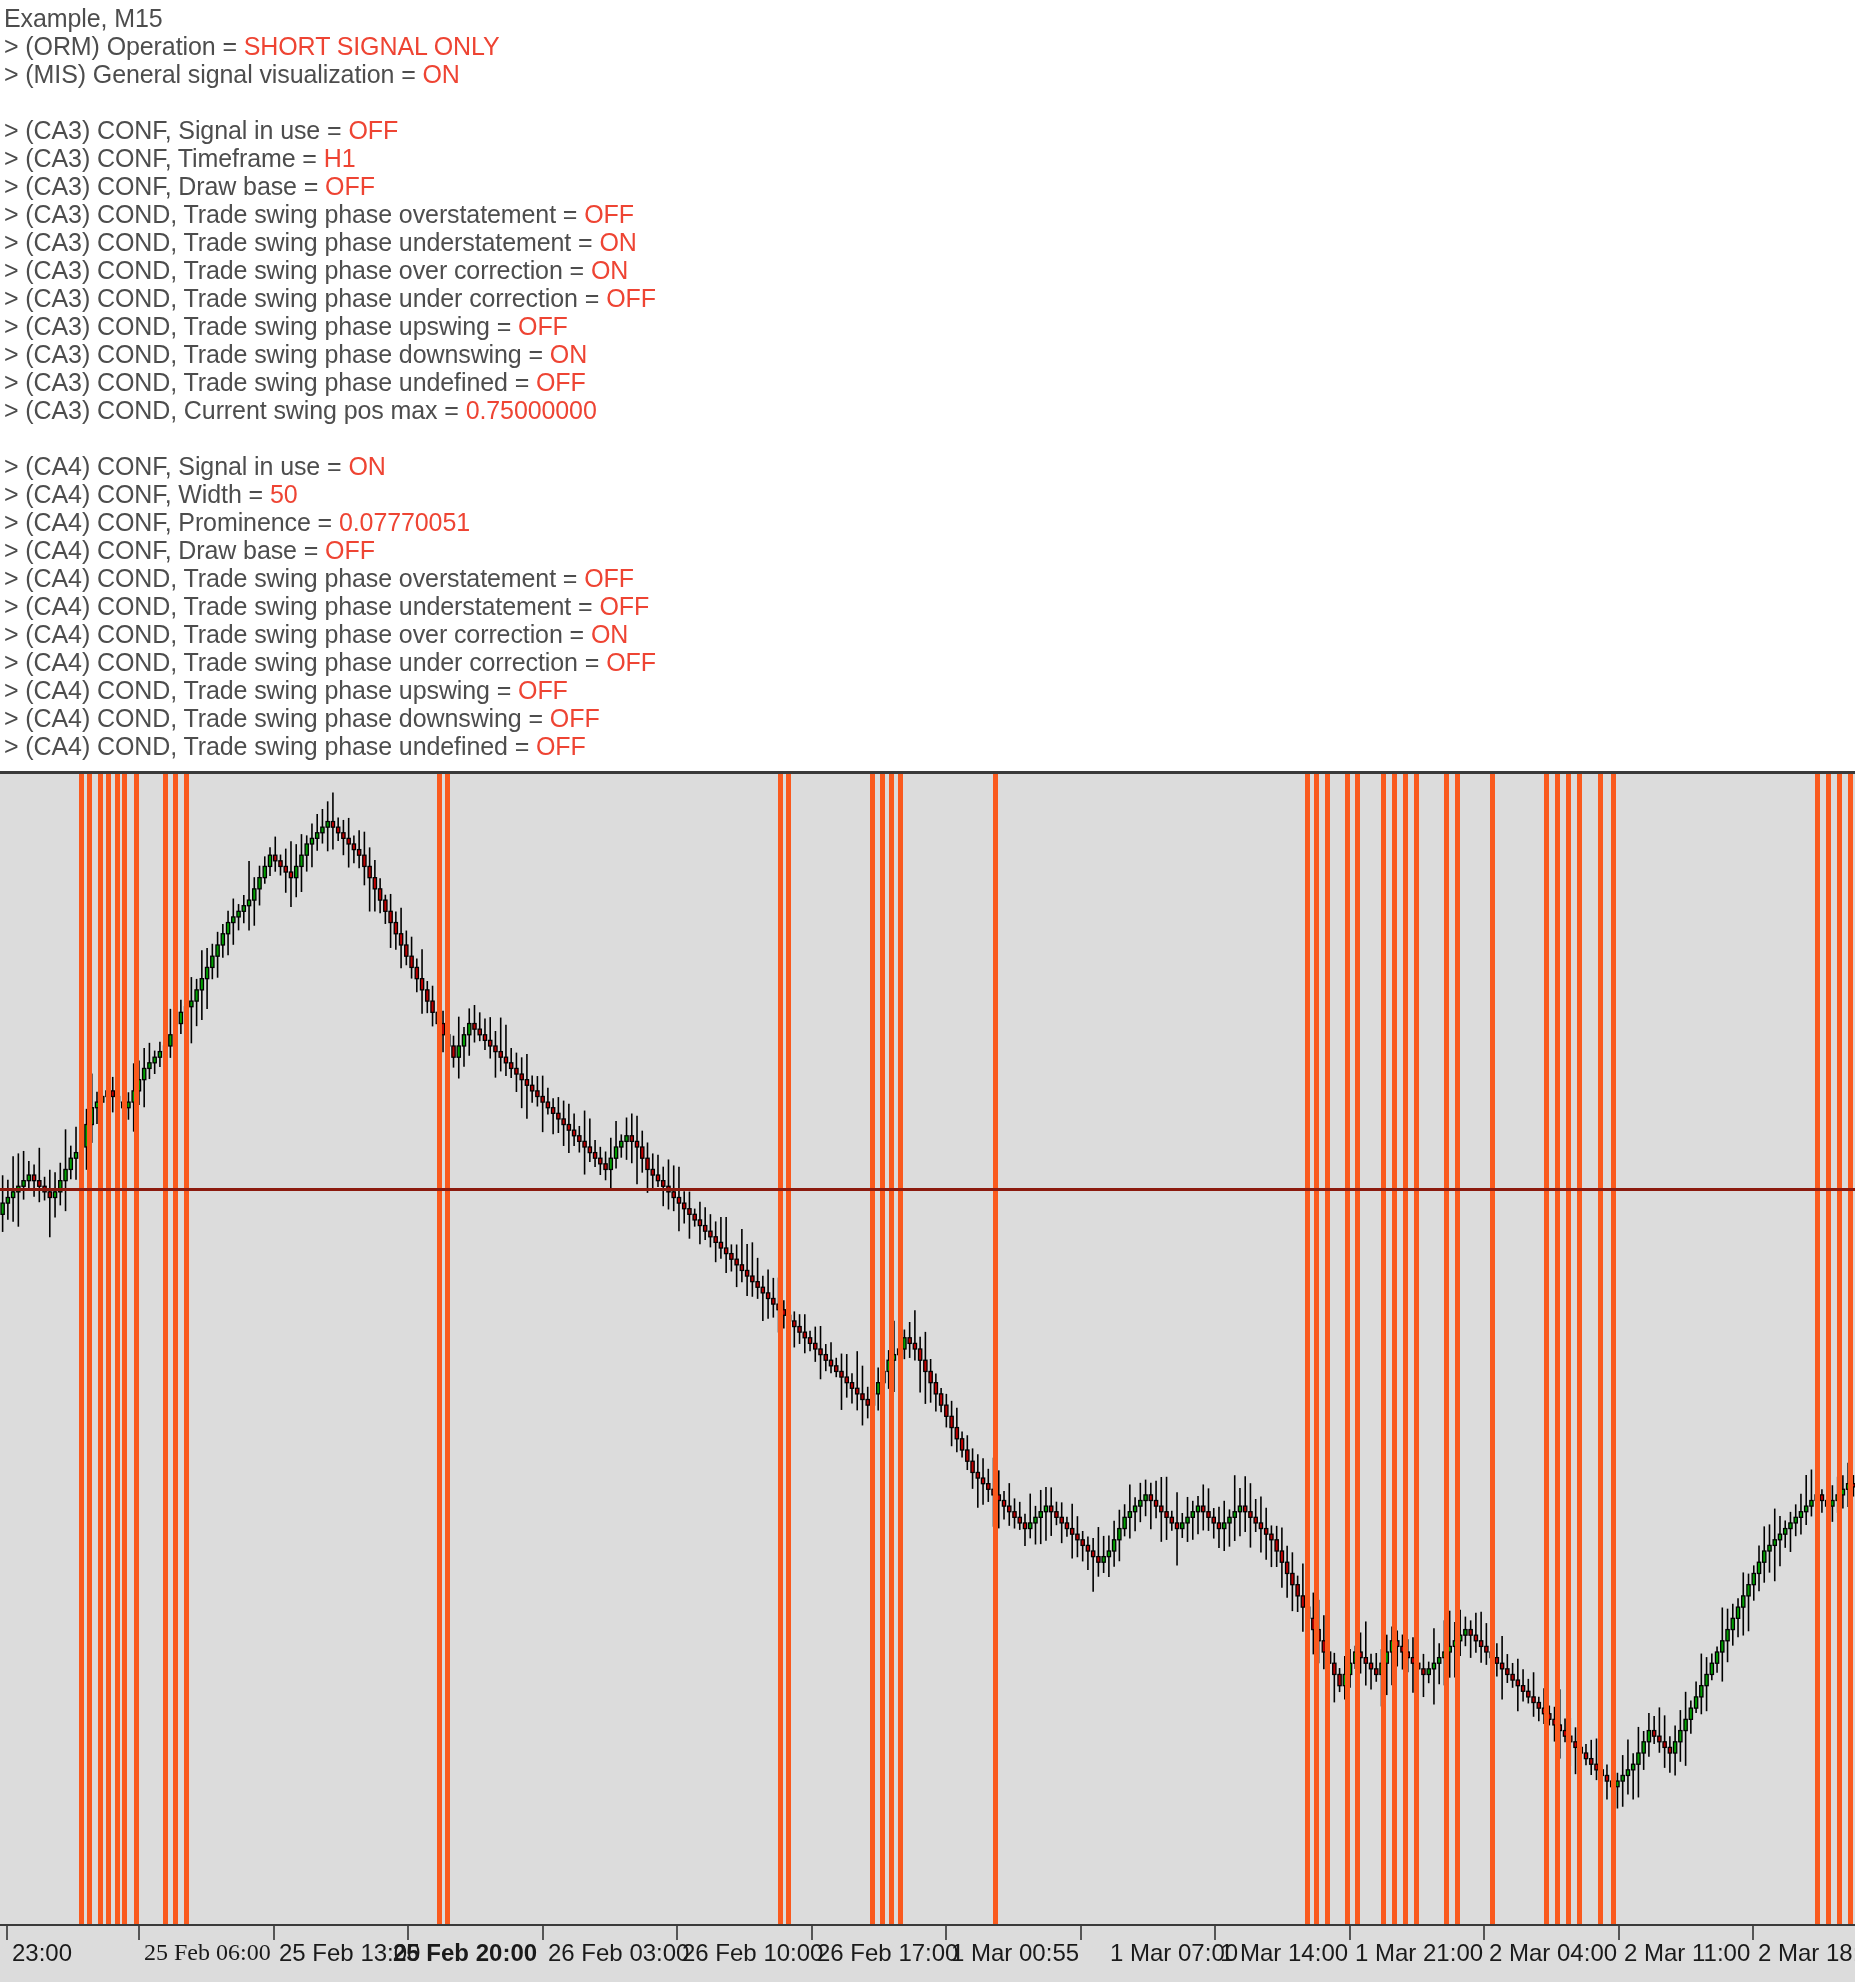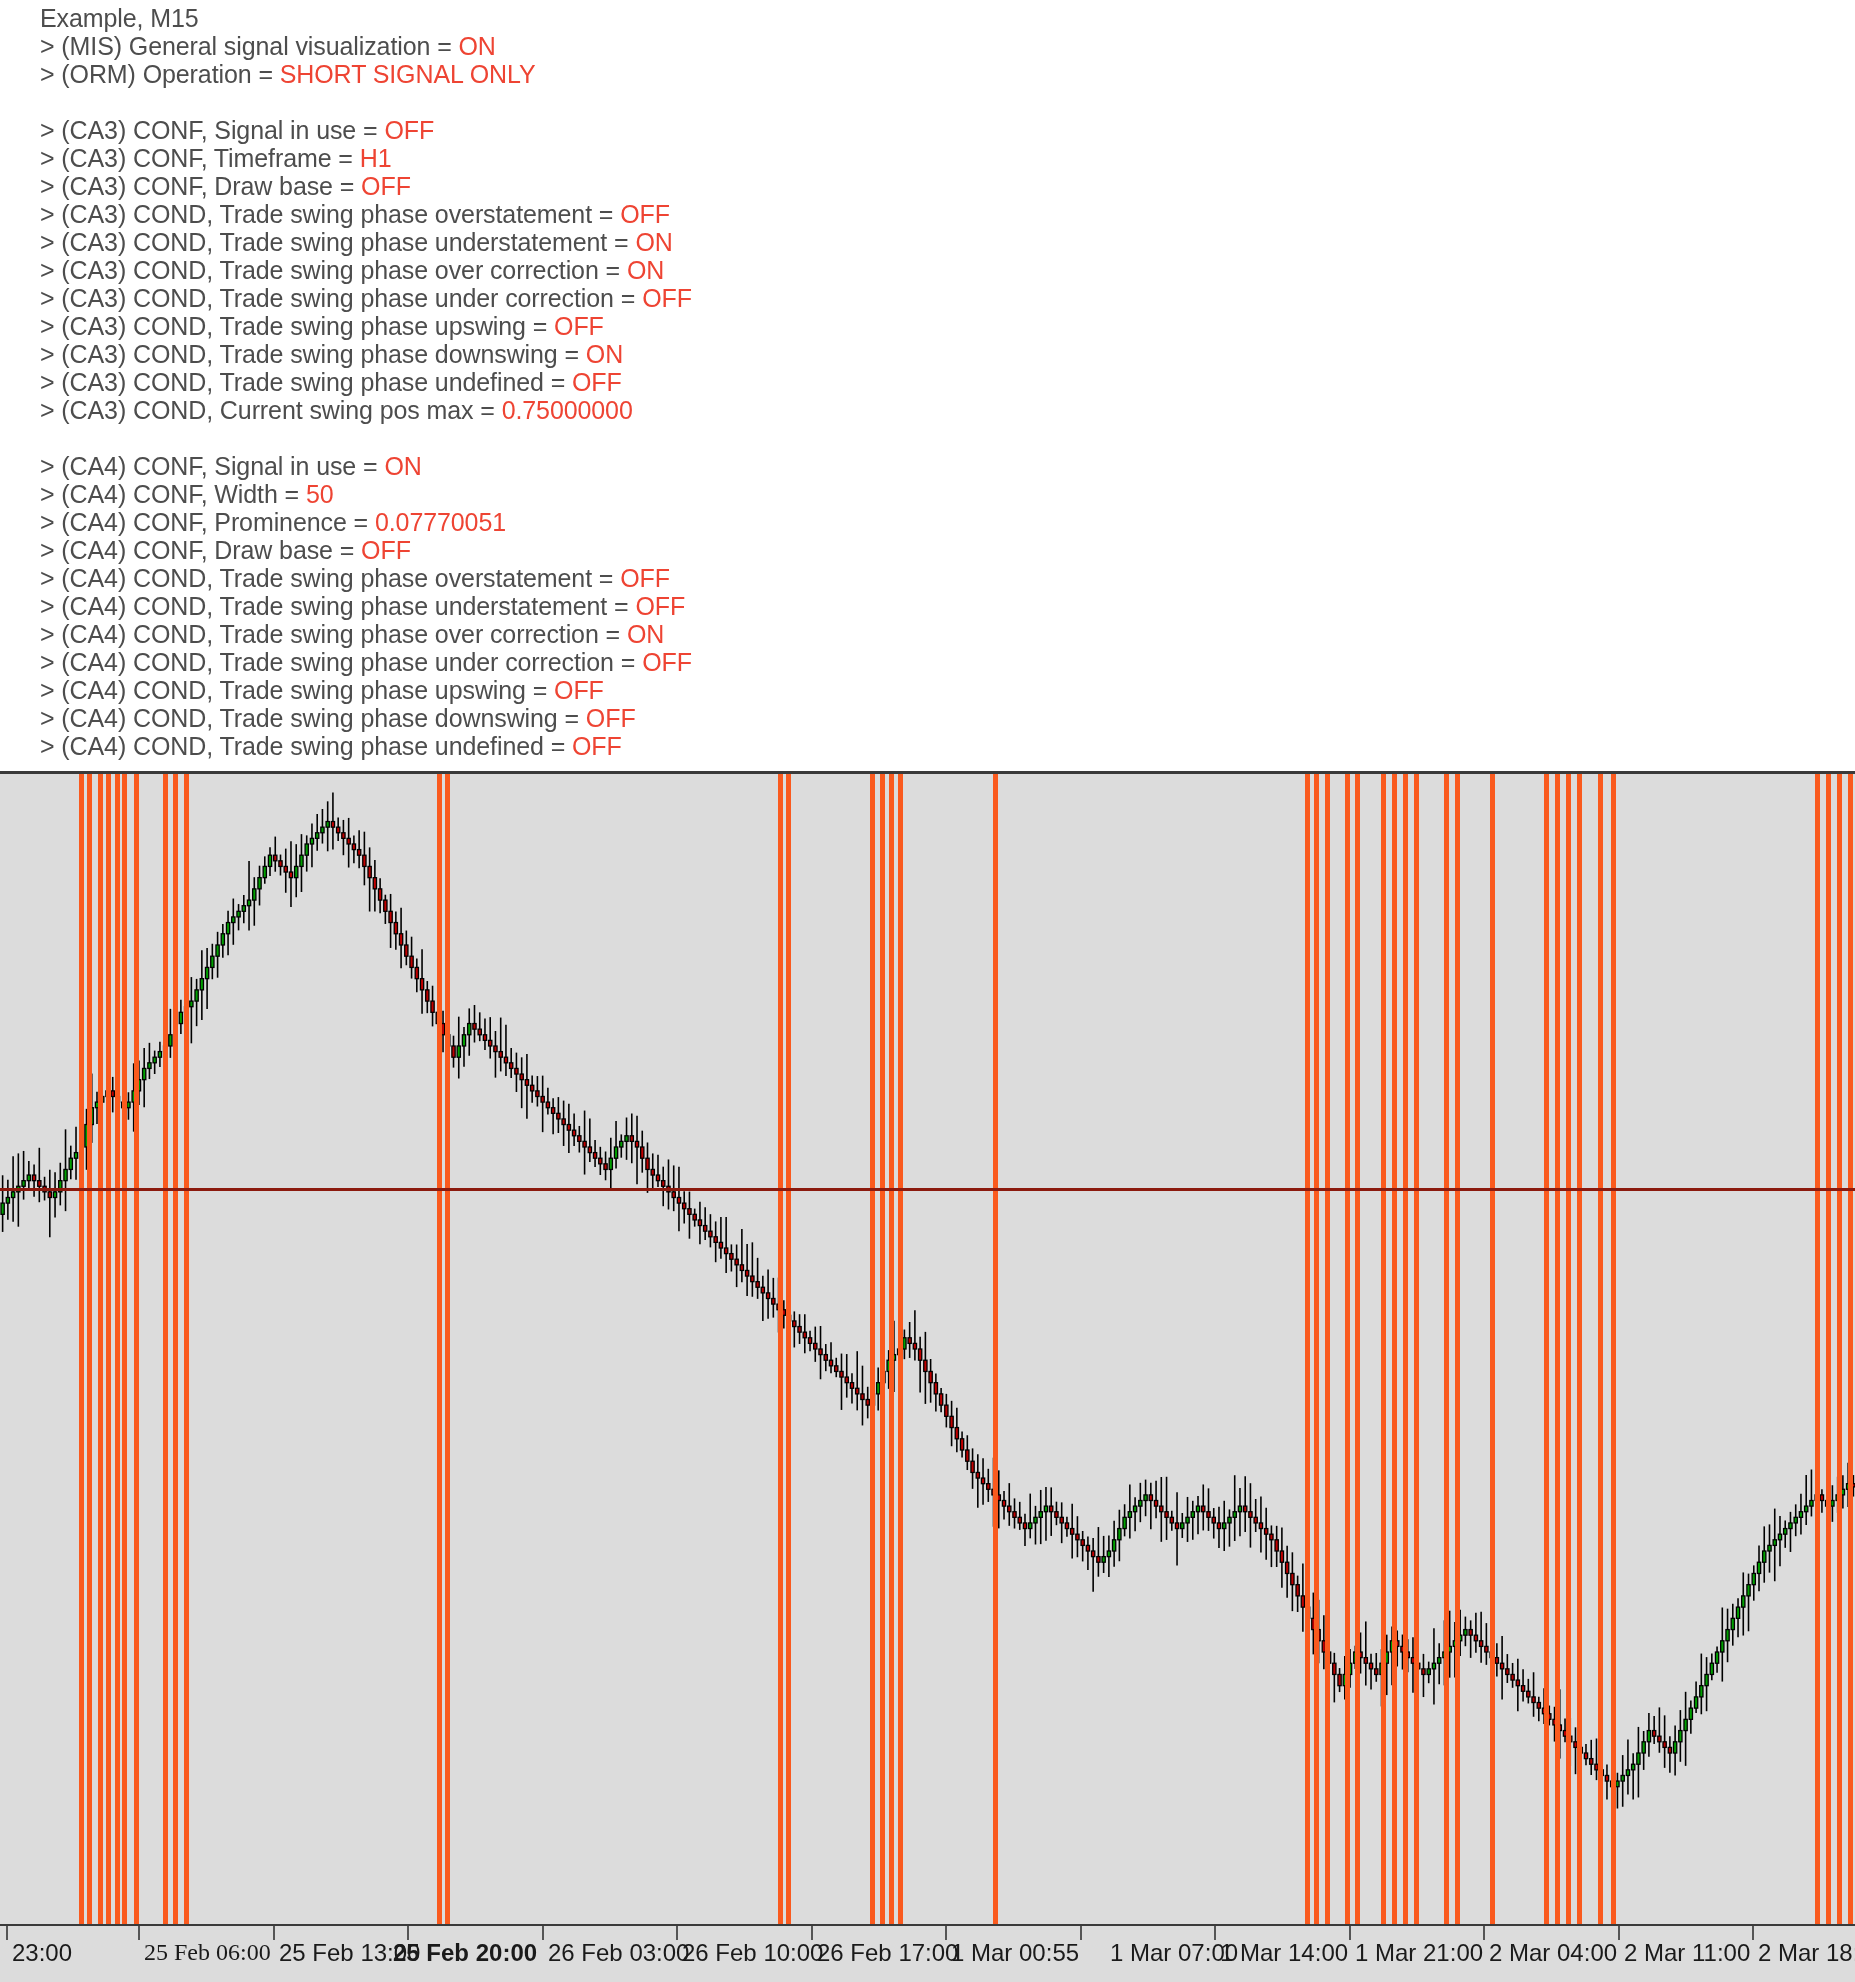--- a/index.html
+++ b/index.html
@@ -1,19 +1,19 @@
 <!DOCTYPE html>
 <html><head>
 <meta charset="utf-8">
 <style>
   html,body{margin:0;padding:0;background:#ffffff;}
   body{width:1856px;height:1982px;font-family:"Liberation Sans",sans-serif;overflow:hidden;}
 
   #settings{padding:4px 0 0 4px;}
-  .line{font-size:25px;line-height:28px;color:#4d4d4d;white-space:pre;letter-spacing:-0.1px;margin-left:36px;}
+  .line{font-size:25px;line-height:28px;color:#4d4d4d;white-space:pre;letter-spacing:-0.1px;}
   .line.blank{height:28px;}
   .val{color:#ee4433;}
 
   #chart-wrap{position:absolute;left:0;top:771px;width:1624px;height:1211px;padding-left:25px;}
   #plot{position:absolute;left:0;top:0;width:1856px;height:1155px;
         background:#dcdcdc;border-top:3px solid #3a3a3a;border-bottom:2px solid #3a3a3a;
         box-sizing:border-box;overflow:hidden;}
   #axis{position:absolute;left:0;top:1155px;width:1856px;height:56px;background:#dcdcdc;}
   .vline{position:absolute;top:0;bottom:0;width:5px;background:#fa5a1e;}
   .hline{position:absolute;left:0;right:0;height:3px;background:#8b1a0e;}
@@ -21,22 +21,22 @@
   .xlab{position:absolute;top:13px;font-size:24px;color:#1a1a1a;white-space:nowrap;
         font-family:"Liberation Sans",sans-serif;}
   #candles{position:absolute;left:0;top:0;width:100%;height:100%;}
 </style>
 </head>
 <body>
 
 <div id="settings">
   <div class="line">Example, M15</div>
   <div id="settings-lines">
+      <div class="line"><span>&gt; (ORM) Operation = </span><span class="val">SHORT SIGNAL ONLY</span></div>
       <div class="line"><span>&gt; (MIS) General signal visualization = </span><span class="val">ON</span></div>
-      <div class="line"><span>&gt; (ORM) Operation = </span><span class="val">SHORT SIGNAL ONLY</span></div>
       <div class="line blank"></div>
       <div class="line"><span>&gt; (CA3) CONF, Signal in use = </span><span class="val">OFF</span></div>
       <div class="line"><span>&gt; (CA3) CONF, Timeframe = </span><span class="val">H1</span></div>
       <div class="line"><span>&gt; (CA3) CONF, Draw base = </span><span class="val">OFF</span></div>
       <div class="line"><span>&gt; (CA3) COND, Trade swing phase overstatement = </span><span class="val">OFF</span></div>
       <div class="line"><span>&gt; (CA3) COND, Trade swing phase understatement = </span><span class="val">ON</span></div>
       <div class="line"><span>&gt; (CA3) COND, Trade swing phase over correction = </span><span class="val">ON</span></div>
       <div class="line"><span>&gt; (CA3) COND, Trade swing phase under correction = </span><span class="val">OFF</span></div>
       <div class="line"><span>&gt; (CA3) COND, Trade swing phase upswing = </span><span class="val">OFF</span></div>
       <div class="line"><span>&gt; (CA3) COND, Trade swing phase downswing = </span><span class="val">ON</span></div>

